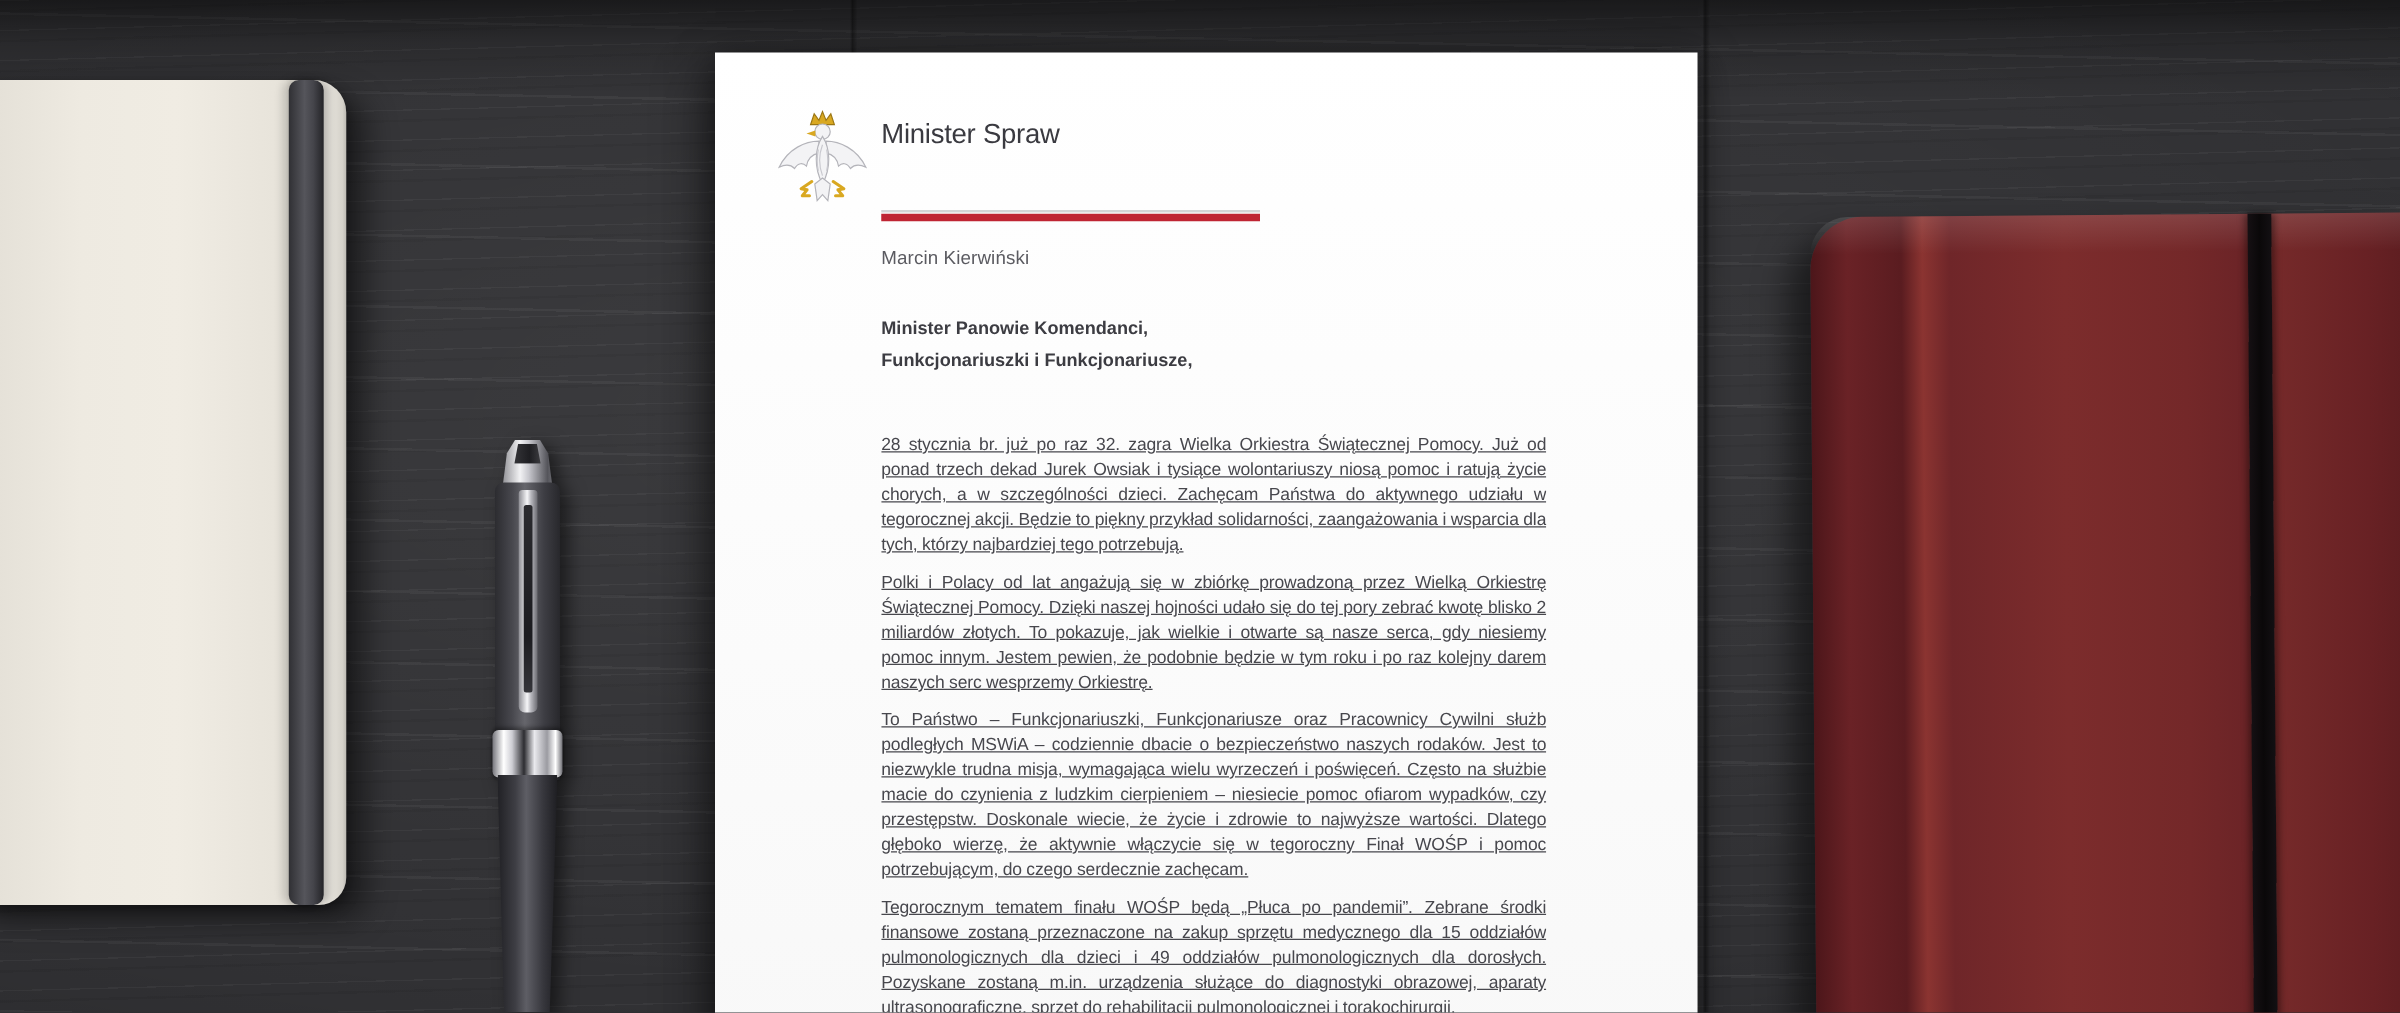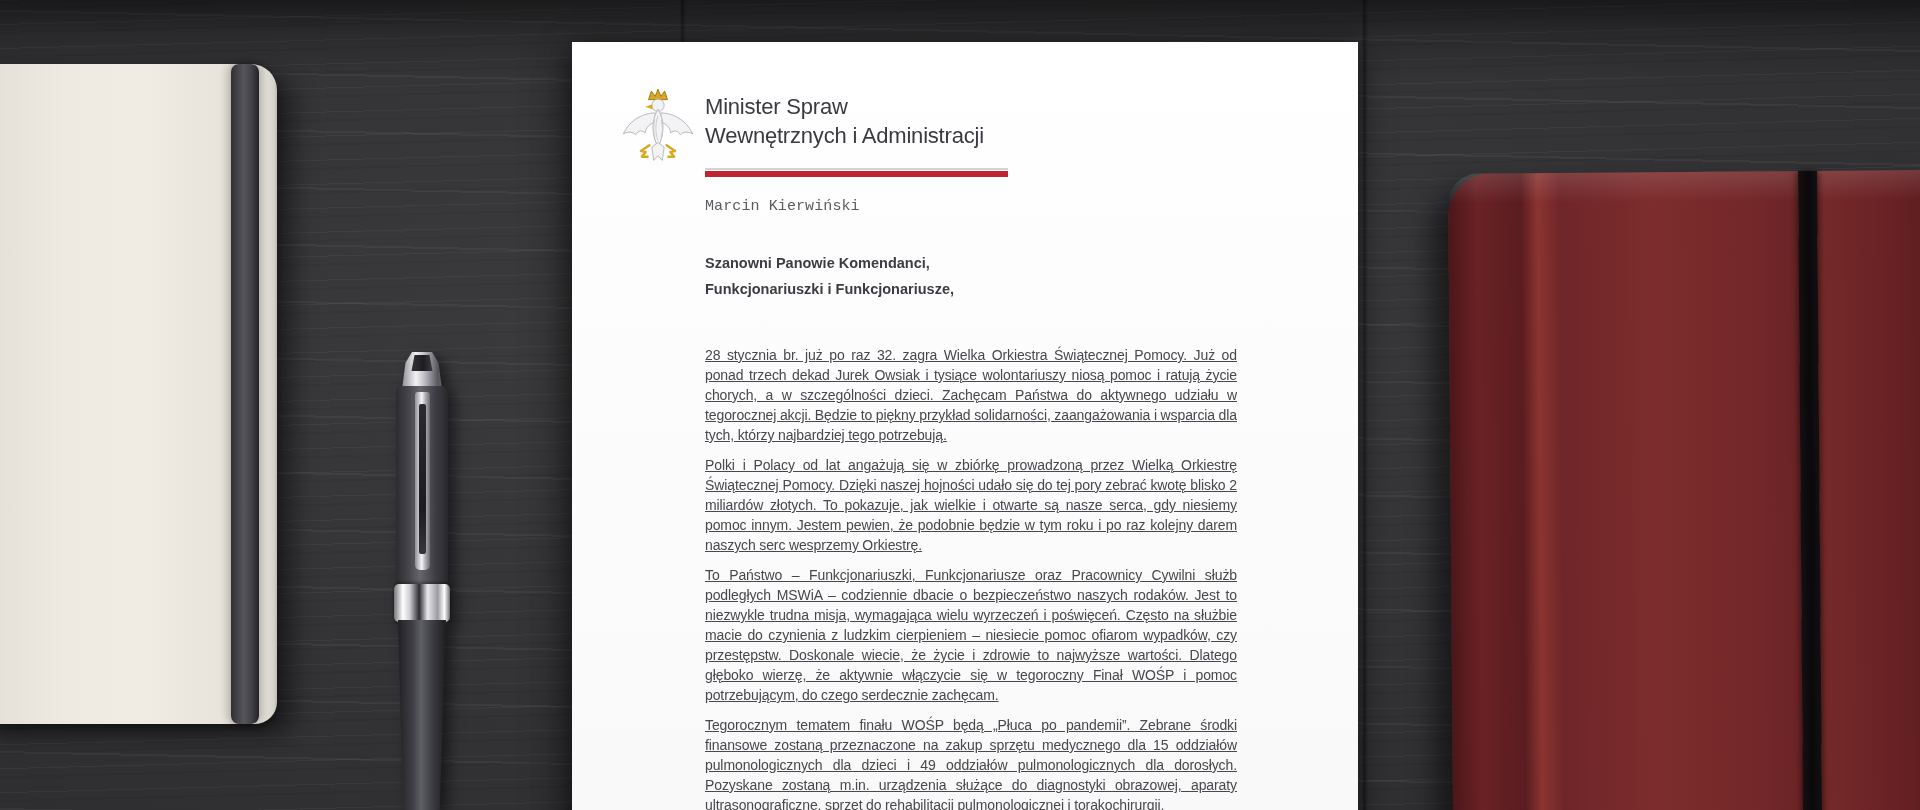--- a/index.html
+++ b/index.html
@@ -119,21 +119,21 @@
     position: absolute; left: 133px; top: 50px;
     font-size: 22px; line-height: 29px; font-weight: 500;
     color: #3a3a40; letter-spacing: -0.2px; white-space: nowrap;
   }
   .rule { position: absolute; left: 133px; top: 126px; width: 303px; }
   .rule-gray { height: 2px; background: #d3d3d5; margin-bottom: 1px; }
   .rule-red  { height: 6px; background: #bf2433; }
 
   .sender {
     position: absolute; left: 133px; top: 156px;
-    font-size: 15px; color: #5b5b61; letter-spacing: 0.1px; font-family: Liberation Mono, monospace;
+    font-size: 15px; color: #5b5b61; letter-spacing: 0.1px;
   }
 
   .salutation {
     position: absolute; left: 133px; top: 208px; width: 540px;
     font-size: 14.5px; line-height: 26px; font-weight: bold;
     color: #3c3c42;
   }
 
   .letter-body {
     position: absolute; left: 133px; top: 303px; width: 532px;
@@ -183,32 +183,31 @@
         <path d="M40 23 C33.5 33 32.5 49 40 63 C47.5 49 46.5 33 40 23 Z" fill="#f3f3f5" stroke="#b4b4ba" stroke-width="1"></path>
         <path d="M40 30 C37 38 37 48 40 56 M36.5 34 C35 42 35 46 36.5 52 M43.5 34 C45 42 45 46 43.5 52" fill="none" stroke="#c9c9cf" stroke-width="1"></path>
         <path d="M33.5 63 L40 58 L46.5 63 L44.5 77 L40 72 L35.5 77 Z" fill="#f3f3f5" stroke="#b4b4ba" stroke-width="1"></path>
         <path d="M31 61 l-9 6 5 1 -4 5 6 0" fill="none" stroke="#d9a821" stroke-width="2.6" stroke-linecap="round" stroke-linejoin="round"></path>
         <path d="M49 61 l9 6 -5 1 4 5 -6 0" fill="none" stroke="#d9a821" stroke-width="2.6" stroke-linecap="round" stroke-linejoin="round"></path>
       </svg>
     </div>
 
     <div class="ministry-title">
       <div>Minister Spraw</div>
-      <div>Wewnętrznych i Administracji</div>
     </div>
 
     <div class="rule">
       <div class="rule-gray"></div>
       <div class="rule-red" style="background: rgb(191, 36, 51);"></div>
     </div>
 
     <div class="sender">Marcin Kierwiński</div>
 
     <div class="salutation">
-        <div class="salutation-line">Szanowni Panowie Komendanci,</div>
+        <div class="salutation-line">Minister Panowie Komendanci,</div>
         <div class="salutation-line">Funkcjonariuszki i Funkcjonariusze,</div>
       </div>
 
     <div class="letter-body">
         <div class="letter-paragraph">28 stycznia br. już po raz 32. zagra Wielka Orkiestra Świątecznej Pomocy. Już od ponad trzech dekad Jurek Owsiak i tysiące wolontariuszy niosą pomoc i ratują życie chorych, a w szczególności dzieci. Zachęcam Państwa do aktywnego udziału w tegorocznej akcji. Będzie to piękny przykład solidarności, zaangażowania i wsparcia dla tych, którzy najbardziej tego potrzebują.</div>
         <div class="letter-paragraph">Polki i Polacy od lat angażują się w zbiórkę prowadzoną przez Wielką Orkiestrę Świątecznej Pomocy. Dzięki naszej hojności udało się do tej pory zebrać kwotę blisko 2 miliardów złotych. To pokazuje, jak wielkie i otwarte są nasze serca, gdy niesiemy pomoc innym. Jestem pewien, że podobnie będzie w tym roku i po raz kolejny darem naszych serc wesprzemy Orkiestrę.</div>
         <div class="letter-paragraph">To Państwo – Funkcjonariuszki, Funkcjonariusze oraz Pracownicy Cywilni służb podległych MSWiA – codziennie dbacie o bezpieczeństwo naszych rodaków. Jest to niezwykle trudna misja, wymagająca wielu wyrzeczeń i poświęceń. Często na służbie macie do czynienia z ludzkim cierpieniem – niesiecie pomoc ofiarom wypadków, czy przestępstw. Doskonale wiecie, że życie i zdrowie to najwyższe wartości. Dlatego głęboko wierzę, że aktywnie włączycie się w tegoroczny Finał WOŚP i pomoc potrzebującym, do czego serdecznie zachęcam.</div>
         <div class="letter-paragraph">Tegorocznym tematem finału WOŚP będą „Płuca po pandemii”. Zebrane środki finansowe zostaną przeznaczone na zakup sprzętu medycznego dla 15 oddziałów pulmonologicznych dla dzieci i 49 oddziałów pulmonologicznych dla dorosłych. Pozyskane zostaną m.in. urządzenia służące do diagnostyki obrazowej, aparaty ultrasonograficzne, sprzęt do rehabilitacji pulmonologicznej i torakochirurgii,</div>
       </div>
 

